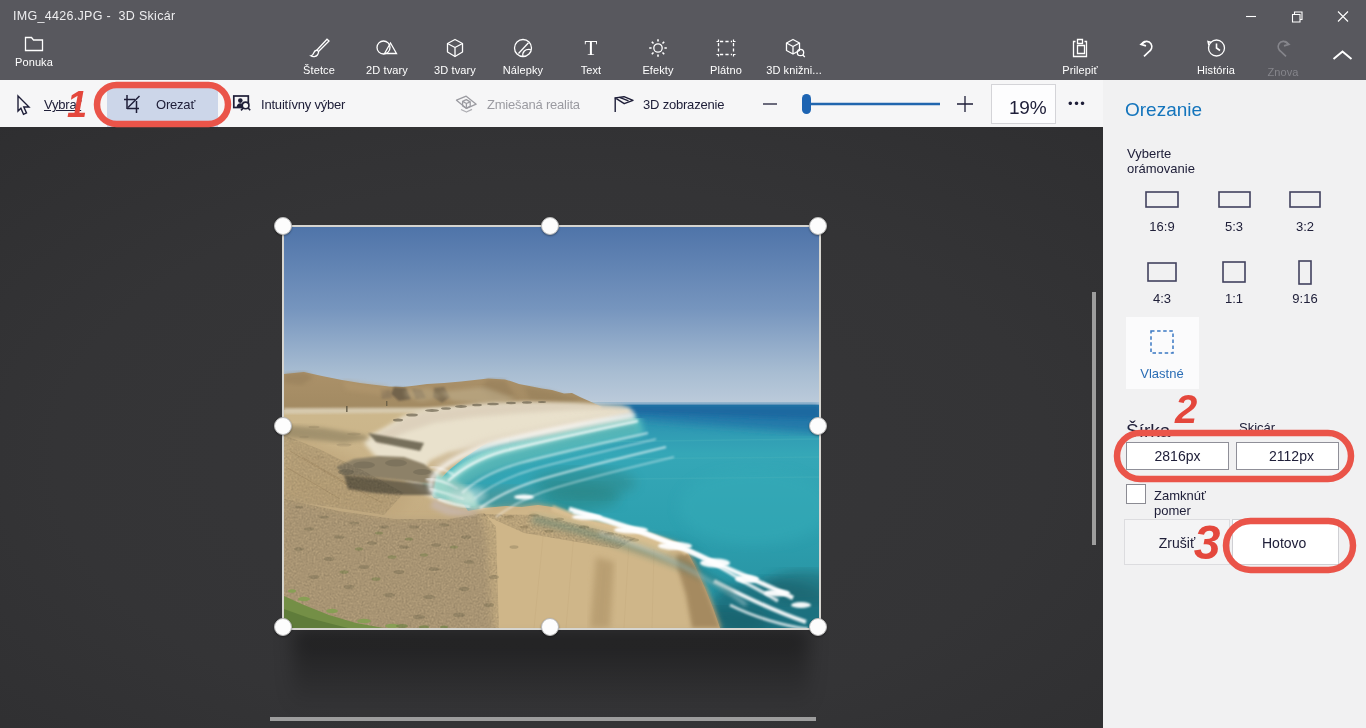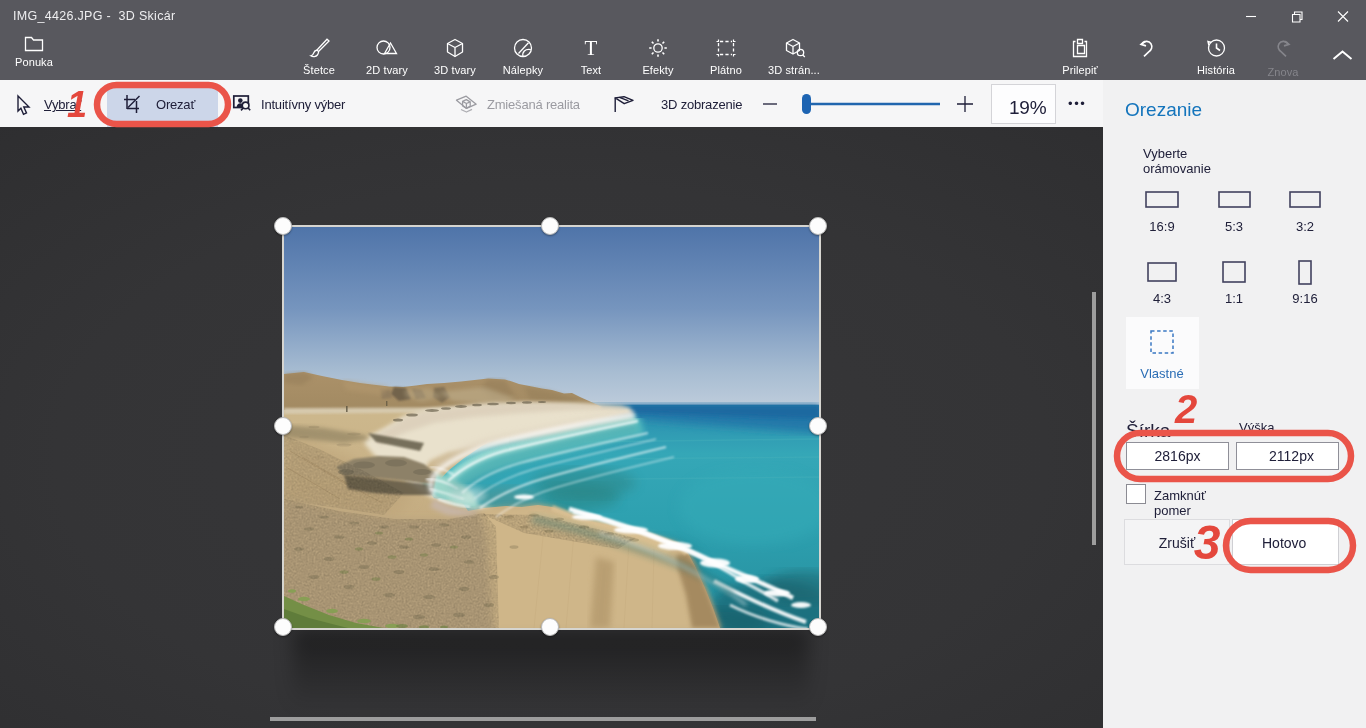--- a/index.html
+++ b/index.html
@@ -126,21 +126,21 @@
 
   <div class="titem" style="left:754px;">
     <svg width="26" height="24" viewBox="0 0 26 24">
         <g fill="none" stroke="#fff" stroke-width="1.3" stroke-linejoin="round">
       <path d="M12 3.5 L18.5 7 V14.5 L12 18 L5.5 14.5 V7 z"></path>
       <path d="M5.5 7 L12 10.5 L18.5 7 M12 10.5 V18"></path>
       <circle cx="19.5" cy="16.5" r="3.2"></circle>
       <path d="M21.8 19 l2 2"></path>
     </g>
       </svg>
-    <div class="lbl">3D strán...</div>
+    <div class="lbl">3D knižni...</div>
   </div>
 
   <div class="titem" style="left:1040px;">
     <svg width="26" height="24" viewBox="0 0 26 24">
         <g fill="none" stroke="#fff" stroke-width="1.3">
       <path d="M8.5 5.5 H6.5 V20.5 H19.5 V5.5 H17.5"></path>
       <path d="M10.5 3.5 h5 v4 h-5 z"></path>
       <path d="M10.5 9.5 h7 v8 h-7 z"></path>
     </g>
       </svg>
@@ -502,37 +502,37 @@
   </svg>
   <div class="t2txt dimtxt" style="left:487px;">Zmiešaná realita</div>
 
   <svg class="abs" style="left:613px;top:95px;" width="22" height="18" viewBox="0 0 22 18">
     <g fill="none" stroke="#1e1e38" stroke-width="1.4" stroke-linejoin="round">
       <path d="M2.2 17 V2.6"></path>
       <path d="M2.2 2.9 L11 1.7 L20 5.3 L11.2 8.7 Z"></path>
       <path d="M6.5 2.3 L15.5 5.9"></path>
     </g>
   </svg>
-  <div class="t2txt" style="left:661px;">3D zobrazenie</div>
+  <div class="t2txt" style="left:643px;">3D zobrazenie</div>
 
   <svg class="abs" style="left:755px;top:90px;" width="230" height="28" viewBox="0 0 230 28">
     <g stroke="#1e1e38" stroke-width="1.3" fill="none">
       <path d="M8 14 H22"></path>
       <path d="M202 14 H218 M210 6 V22"></path>
     </g>
     <path d="M47 14 H185" stroke="#2166ae" stroke-width="2.4"></path>
     <rect x="47" y="4" width="9" height="20" rx="4.5" fill="#1d64b2"></rect>
   </svg>
   <div class="abs" style="left:991px;top:84px;width:65px;height:40px;background:#fdfdfe;border:1px solid #d4d4d8;"></div>
   <div class="t2txt" style="left:1009px;font-size:19px;">19%</div>
   <div class="t2txt" style="left:1068px;top:96px;font-size:13px;letter-spacing:1.6px;color:#1e1e38;">•••</div>
 
   <div id="panel"></div>
   <div class="ptxt" style="left:1125px;top:99px;font-size:19px;color:#1374bc;">Orezanie</div>
-  <div class="ptxt" style="left:1127px;top:146px;font-size:13px;margin-left:16px;">Vyberte orámovanie</div>
+  <div class="ptxt" style="left:1127px;top:146px;font-size:13px;">Vyberte orámovanie</div>
 
   <svg class="abs" style="left:1103px;top:180px;" width="263" height="230" viewBox="0 0 263 230">
     <g fill="none" stroke="#42425e" stroke-width="1.6">
       <rect x="43" y="12" width="32" height="15"></rect>
       <rect x="116" y="12" width="31" height="15"></rect>
       <rect x="187" y="12" width="30" height="15"></rect>
       <rect x="45" y="83" width="28" height="18"></rect>
       <rect x="120" y="82" width="22" height="20"></rect>
       <rect x="196" y="81" width="12" height="23"></rect>
     </g>
@@ -543,21 +543,21 @@
       <text x="131" y="51">5:3</text>
       <text x="202" y="51">3:2</text>
       <text x="59" y="123">4:3</text>
       <text x="131" y="123">1:1</text>
       <text x="202" y="123">9:16</text>
       <text x="59" y="198" fill="#2a6db5">Vlastné</text>
     </g>
   </svg>
 
   <div class="ptxt" style="left:1126px;top:420px;font-size:19px;">Šírka</div>
-  <div class="ptxt" style="left:1239px;top:420px;font-size:13px;">Výška</div>
+  <div class="ptxt" style="left:1239px;top:420px;font-size:13px;">Skicár</div>
   <div class="abs" style="left:1126px;top:442px;width:103px;height:28px;background:#fff;border:1px solid #8f8f98;"></div>
   <div class="abs" style="left:1236px;top:442px;width:103px;height:28px;background:#fff;border:1px solid #8f8f98;"></div>
   <div class="ptxt" style="left:1126px;top:448px;width:103px;text-align:center;font-size:14px;">2816px</div>
   <div class="ptxt" style="left:1236px;top:448px;width:103px;text-align:center;font-size:14px;padding-left:8px;">2112px</div>
 
   <div class="abs" style="left:1126px;top:484px;width:20px;height:20px;background:#fff;border:1px solid #8b8b93;"></div>
   <div class="ptxt" style="left:1154px;top:488px;font-size:13px;">Zamknúť pomer strán</div>
 
   <div class="abs" style="left:1124px;top:519px;width:106px;height:46px;background:#f4f4f5;border:1px solid #dcdcdf;"></div>
   <div class="abs" style="left:1232px;top:519px;width:107px;height:46px;background:#ffffff;border:1px solid #cfcfd3;"></div>

